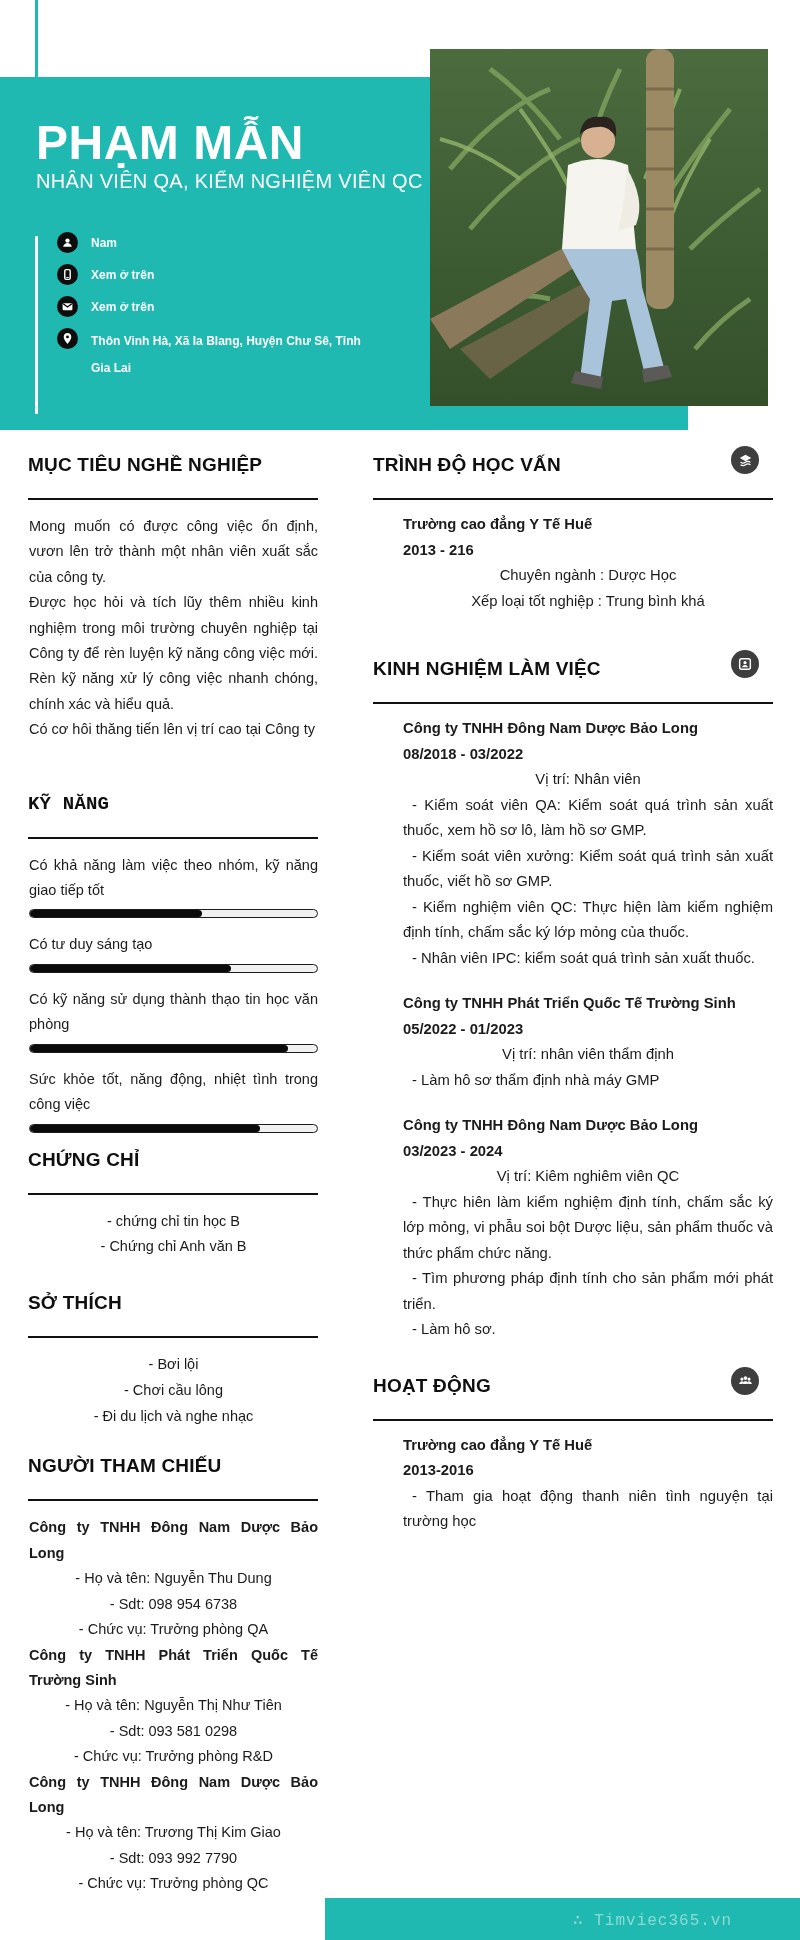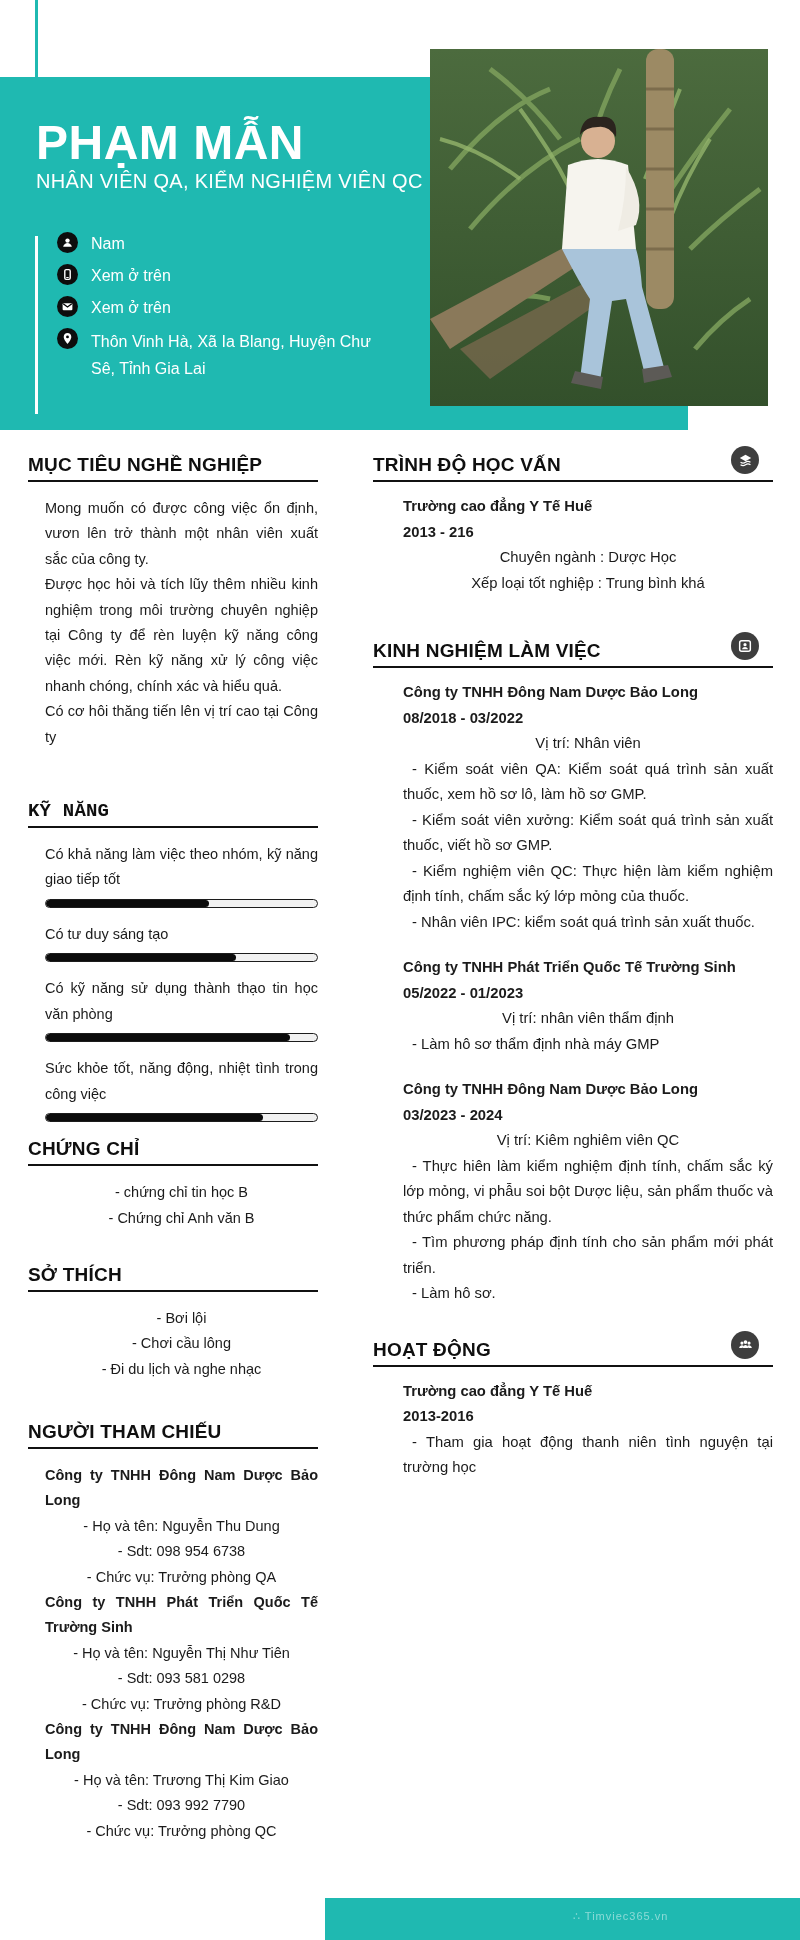--- a/index.html
+++ b/index.html
@@ -11,40 +11,40 @@
   .accent-top-inner{position:absolute;left:35px;top:78px;width:3px;height:50px;background:rgba(255,255,255,.55);}
   .header-block{position:absolute;left:0;top:77px;width:688px;height:353px;background:#1FB9B1;}
   .photo{position:absolute;left:430px;top:49px;width:338px;height:357px;overflow:hidden;}
   .name{position:absolute;left:36px;top:115px;font-size:48px;font-weight:bold;color:#fff;letter-spacing:.5px;}
   .subtitle{position:absolute;left:36px;top:170px;font-size:20px;color:#fff;letter-spacing:.3px;}
   .contact-rail{position:absolute;left:35px;top:236px;width:3px;height:178px;background:#fff;}
   .contacts{position:absolute;left:57px;top:232px;width:320px;}
   .contact-row{display:flex;align-items:flex-start;margin-bottom:10px;}
   .cicon{flex:0 0 21px;width:21px;height:21px;border-radius:50%;background:#0d0d0d;
          display:flex;align-items:center;justify-content:center;margin-right:13px;}
-  .ctext{font-size:16px;color:#fff;line-height:21px;padding-top:1px;max-width:280px;}
+  .ctext{font-size:12px;color:#fff;line-height:21px;padding-top:1px;max-width:280px;font-weight:bold;}
   .contact-row.loc .ctext{line-height:27px;padding-top:0;}
 
   
   .col-left{position:absolute;left:28px;top:452px;width:290px;}
   .col-right{position:absolute;left:373px;top:452px;width:400px;}
   h2{font-size:19px;line-height:26px;font-weight:bold;color:#0f0f0f;margin:0;
-     padding-bottom:2px;border-bottom:2.5px solid #111;letter-spacing:.2px;position:relative;}
+     padding-bottom:20px;border-bottom:2.5px solid #111;letter-spacing:.2px;position:relative;}
   .sec{margin:0;}
   .sec + .sec h2{margin-top:0;}
-  .sec-body-l{margin:14px 0 0 17px;font-size:14.5px;line-height:25.4px;}
+  .sec-body-l{margin:14px 0 0 1px;font-size:14.5px;line-height:25.4px;}
   .sec-body-r{margin:12px 0 0 30px;font-size:14.8px;line-height:25.5px;}
   .just{text-align:justify;}
   p{margin:0;text-align:center;}
 
   
   #sec-skills h2{margin-top:48px;font-family:Liberation Mono, monospace;}
   #sec-certs h2{margin-top:14px;}
   #sec-hobby h2{margin-top:30px;}
-  #sec-refs h2{margin-top:36px;}
+  #sec-refs h2{margin-top:24px;}
 
   
   #sec-exp h2{margin-top:42px;}
   #sec-act h2{margin-top:30px;}
 
   
   .skill{margin-bottom:14px;}
   .skill-label{text-align:justify;}
   .bar{margin-top:6px;height:7px;border:1.5px solid #1c1c1c;border-radius:6px;background:#f1f1f1;overflow:hidden;}
   .bar-fill{height:100%;background:#0b0b0b;border-radius:6px;}
@@ -60,22 +60,22 @@
 
   
   .sec-icon{position:absolute;right:14px;top:-6px;width:28px;height:28px;border-radius:50%;
             background:#3e3e3e;display:flex;align-items:center;justify-content:center;}
 
   
   .edu-line{line-height:25.5px;}
 
   
   .footer{position:absolute;left:325px;top:1898px;width:475px;height:42px;background:#1FB9B1;}
-  .watermark{position:absolute;left:248px;top:12px;font-family:Liberation Sans, sans-serif;
-             font-size:11px;color:rgba(255,255,255,.48);letter-spacing:1px;}
+  .watermark{position:absolute;left:248px;top:12px;font-family:Liberation Mono, monospace;
+             font-size:16px;color:rgba(255,255,255,.48);letter-spacing:1px;}
 </style>
 </head>
 <body>
 
 <div class="accent-top"></div>
 <div class="accent-top-inner"></div>
 <div class="header-block"></div>
 
 <div class="photo">
   <svg width="338" height="357" viewBox="0 0 338 357" xmlns="http://www.w3.org/2000/svg">

